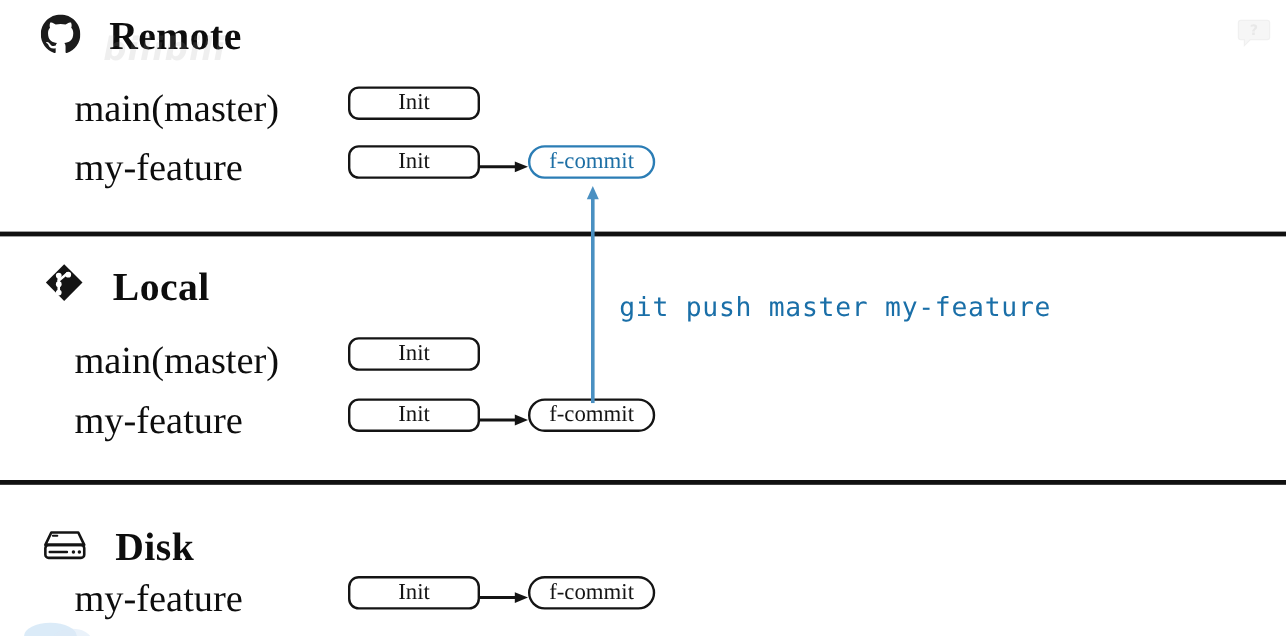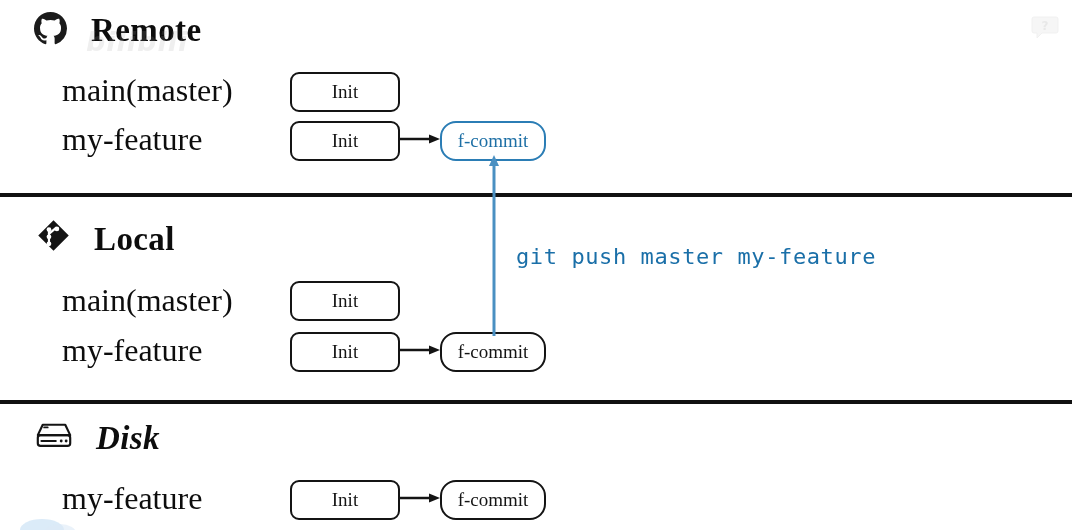--- a/index.html
+++ b/index.html
@@ -44,37 +44,37 @@
     font-size: 33px;
     font-weight: 700;
     color: #0d0d0d;
     letter-spacing: 0.4px;
     line-height: 1;
   }
   .section-icon { display: block; flex: 0 0 auto; }
 
   #header-remote { left: 34px; top: 12px; }
   #header-local  { left: 37px; top: 219px; align-items: flex-end; }
-  #header-disk   { left: 36px; top: 421px; font-style: italic; }
+  #header-disk   { left: 36px; top: 440px; }
 
   
   .branch-label {
     position: absolute;
     font-family: "Liberation Serif", "DejaVu Serif", serif;
     font-size: 32px;
     font-weight: 400;
     color: #0d0d0d;
     white-space: nowrap;
     z-index: 4;
   }
 
   
   .node {
     position: absolute;
-    height: 40px;
+    height: 28px;
     border: 2.5px solid #141414;
     border-radius: 9px;
     background: #ffffff;
     display: flex;
     align-items: center;
     justify-content: center;
     font-family: "Liberation Serif", "DejaVu Serif", serif;
     font-size: 19px;
     color: #141414;
     z-index: 5;

